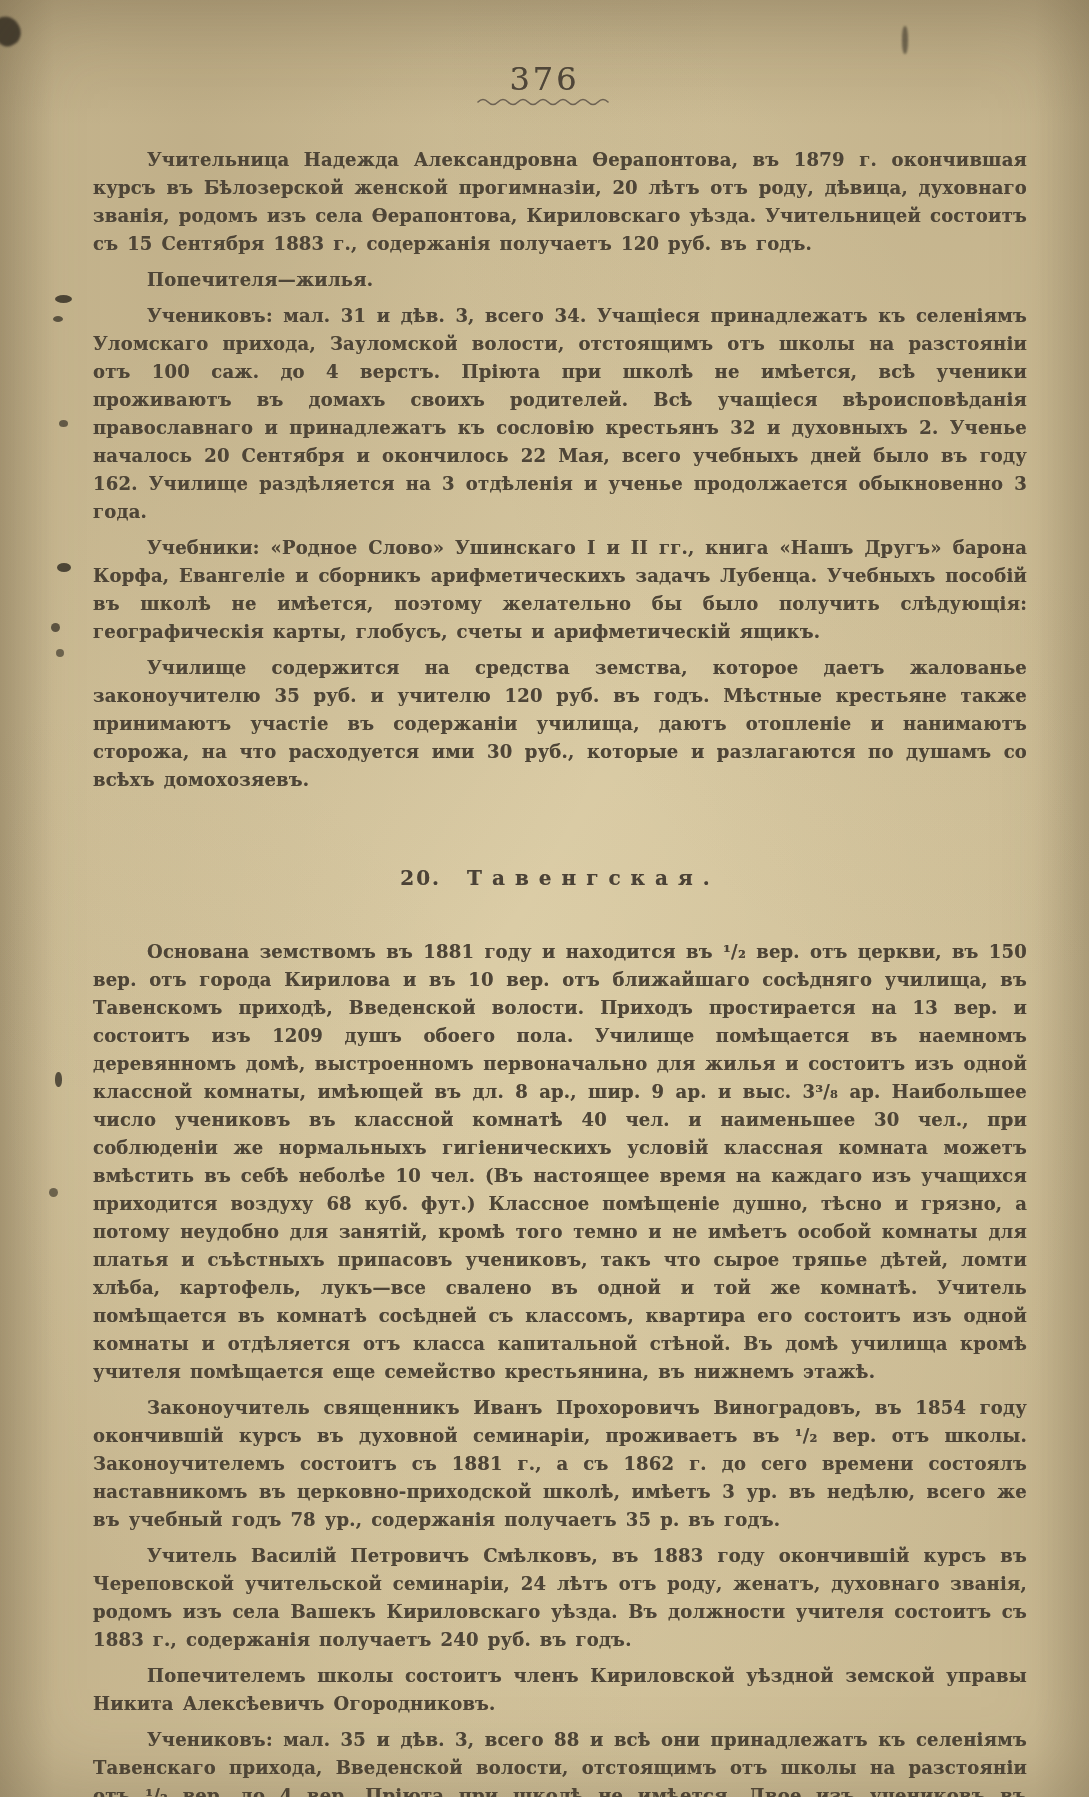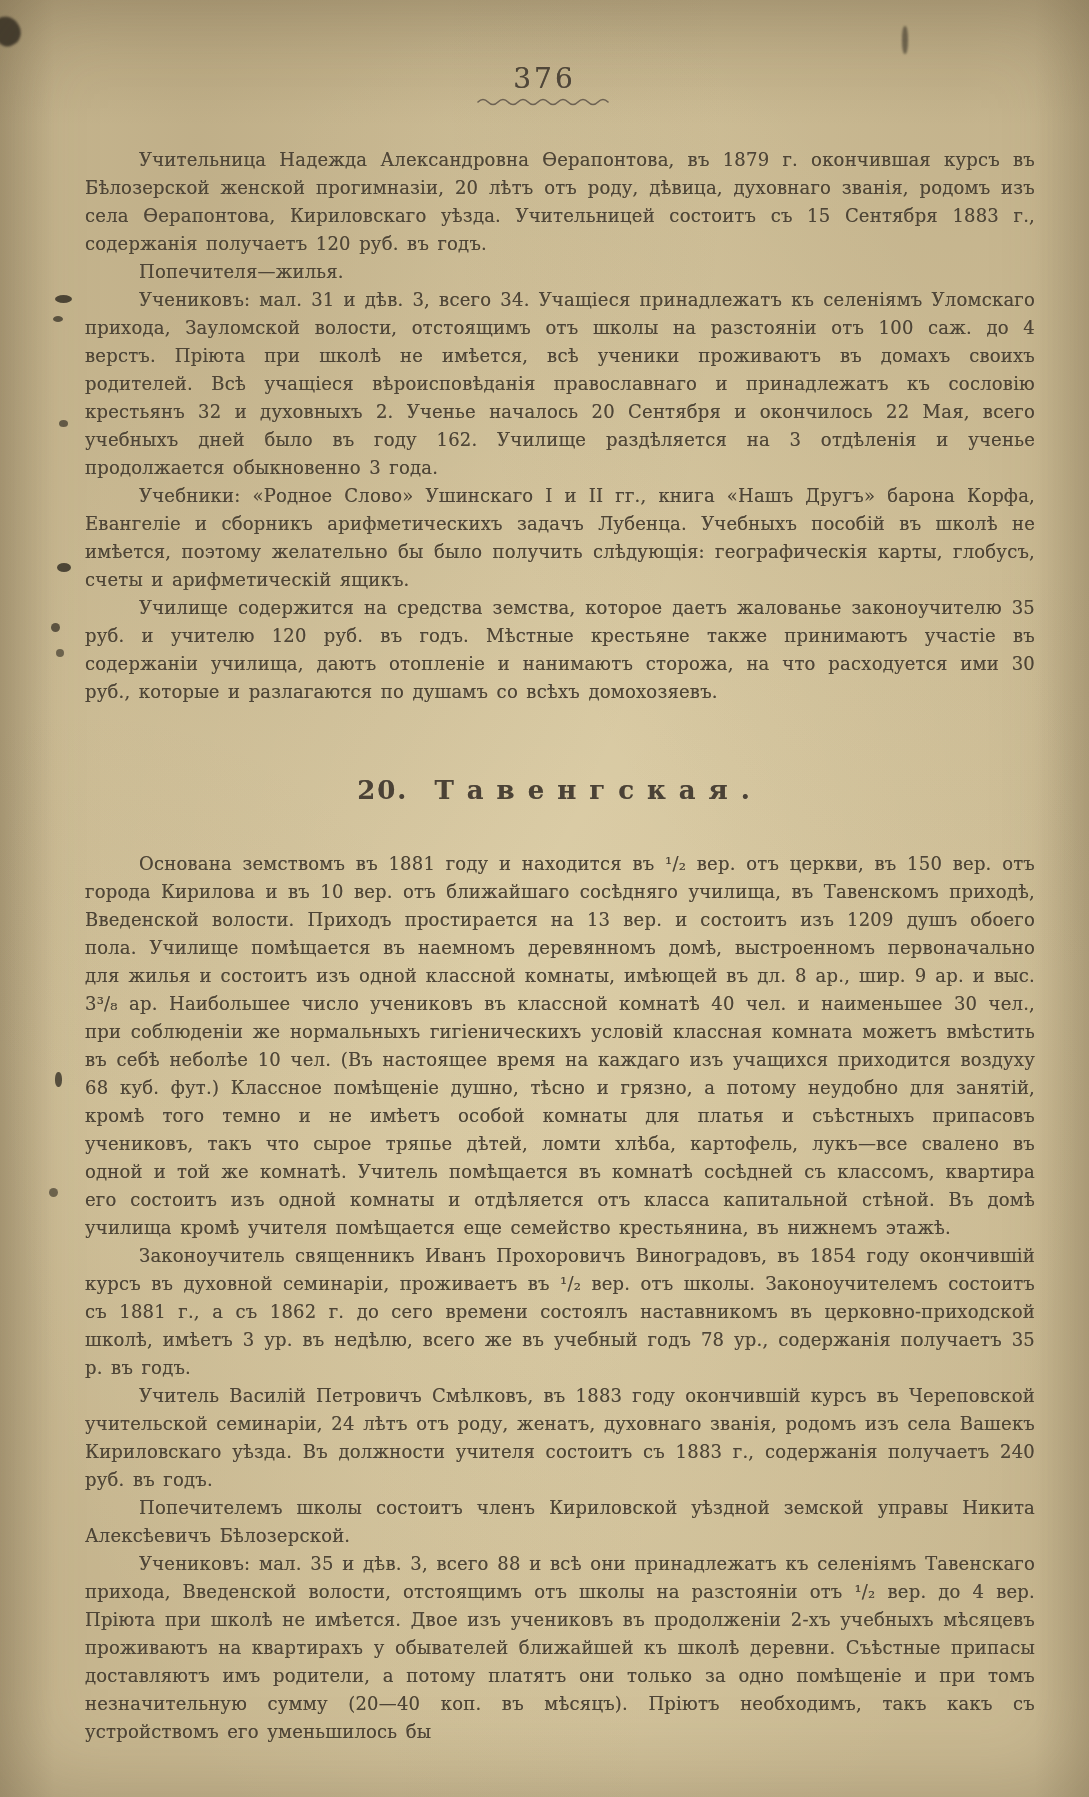--- a/index.html
+++ b/index.html
@@ -25,44 +25,44 @@
   }
   .page::after {
     content: "";
     position: absolute; inset: 0;
     box-shadow: inset 0 0 90px rgba(90, 74, 48, 0.35);
     pointer-events: none;
   }
 
   .page-header { padding-top: 64px; text-align: center; }
   .page-number {
-    font-size: 28px;
+    font-size: 32px;
     letter-spacing: 3px;
     color: #50473a;
     line-height: 30px;
     text-shadow: 0 0 0.5px rgba(78,69,55,0.6);
   }
   .squiggle { display: block; margin: 2px auto 0 auto; }
 
   .text-block {
     margin: 40px 54px 0 85px;   
     width: 950px;
     font-size: 18px;
     line-height: 28px;
     text-align: justify;
     word-spacing: 2.5px;
     letter-spacing: 0.2px;
     text-shadow: 0 0 0.4px rgba(78,69,55,0.55);
   }
-  .para { margin: 0; text-indent: 54px; }
+  .para { margin: 8px; text-indent: 54px; font-weight: bold; }
 
   .section-heading {
     margin: 70px 0 46px 0;
     text-align: center;
-    font-size: 26px;
+    font-size: 20px;
     font-weight: 700;
     color: #4b4236;
     text-indent: 0;
   }
   .section-heading .num { letter-spacing: 2px; margin-right: 26px; }
   .section-heading .title { letter-spacing: 0.5em; }
 
   
   .smudge { position: absolute; background: #2f2a21; pointer-events: none; }
   .sm-1  { left: -6px;  top: 16px;   width: 26px; height: 30px; border-radius: 40% 60% 55% 45%; transform: rotate(-28deg); opacity: .85; filter: blur(1px); }
@@ -114,18 +114,18 @@
     <h2 class="section-heading">
       <span class="num">20.</span><span class="title">Тавенгская.</span>
     </h2>
 
     <p class="para">Основана земствомъ въ 1881 году и находится въ ¹/₂ вер. отъ церкви, въ 150 вер. отъ города Кирилова и въ 10 вер. отъ ближайшаго сосѣдняго училища, въ Тавенскомъ приходѣ, Введенской волости. Приходъ простирается на 13 вер. и состоитъ изъ 1209 душъ обоего пола. Училище помѣщается въ наемномъ деревянномъ домѣ, выстроенномъ первоначально для жилья и состоитъ изъ одной классной комнаты, имѣющей въ дл. 8 ар., шир. 9 ар. и выс. 3³/₈ ар. Наибольшее число учениковъ въ классной комнатѣ 40 чел. и наименьшее 30 чел., при соблюденіи же нормальныхъ гигіеническихъ условій классная комната можетъ вмѣстить въ себѣ неболѣе 10 чел. (Въ настоящее время на каждаго изъ учащихся приходится воздуху 68 куб. фут.) Классное помѣщеніе душно, тѣсно и грязно, а потому неудобно для занятій, кромѣ того темно и не имѣетъ особой комнаты для платья и съѣстныхъ припасовъ учениковъ, такъ что сырое тряпье дѣтей, ломти хлѣба, картофель, лукъ—все свалено въ одной и той же комнатѣ. Учитель помѣщается въ комнатѣ сосѣдней съ классомъ, квартира его состоитъ изъ одной комнаты и отдѣляется отъ класса капитальной стѣной. Въ домѣ училища кромѣ учителя помѣщается еще семейство крестьянина, въ нижнемъ этажѣ.</p>
 
     <p class="para">Законоучитель священникъ Иванъ Прохоровичъ Виноградовъ, въ 1854 году окончившій курсъ въ духовной семинаріи, проживаетъ въ ¹/₂ вер. отъ школы. Законоучителемъ состоитъ съ 1881 г., а съ 1862 г. до сего времени состоялъ наставникомъ въ церковно-приходской школѣ, имѣетъ 3 ур. въ недѣлю, всего же въ учебный годъ 78 ур., содержанія получаетъ 35 р. въ годъ.</p>
 
     <p class="para">Учитель Василій Петровичъ Смѣлковъ, въ 1883 году окончившій курсъ въ Череповской учительской семинаріи, 24 лѣтъ отъ роду, женатъ, духовнаго званія, родомъ изъ села Вашекъ Кириловскаго уѣзда. Въ должности учителя состоитъ съ 1883 г., содержанія получаетъ 240 руб. въ годъ.</p>
 
-    <p class="para">Попечителемъ школы состоитъ членъ Кириловской уѣздной земской управы Никита Алексѣевичъ Бѣлозерской.</p>
+    <p class="para">Попечителемъ школы состоитъ членъ Кириловской уѣздной земской управы Никита Алексѣевичъ Огородниковъ.</p>
 
     <p class="para">Учениковъ: мал. 35 и дѣв. 3, всего 88 и всѣ они принадлежатъ къ селеніямъ Тавенскаго прихода, Введенской волости, отстоящимъ отъ школы на разстояніи отъ ¹/₂ вер. до 4 вер. Пріюта при школѣ не имѣется. Двое изъ учениковъ въ продолженіи 2-хъ учебныхъ мѣсяцевъ проживаютъ на квартирахъ у обывателей ближайшей къ школѣ деревни. Съѣстные припасы доставляютъ имъ родители, а потому платятъ они только за одно помѣщеніе и при томъ незначительную сумму (20—40 коп. въ мѣсяцъ). Пріютъ необходимъ, такъ какъ съ устройствомъ его уменьшилось бы</p>
 
   </div>
 </div>
 
 </body></html>

